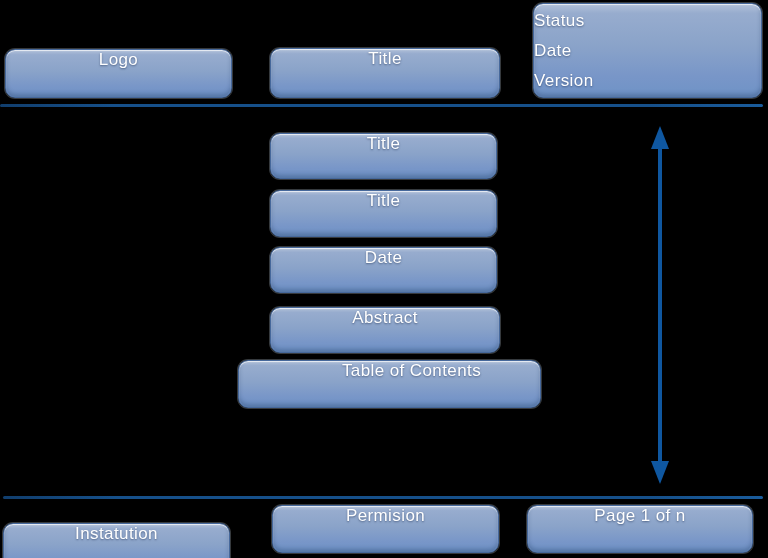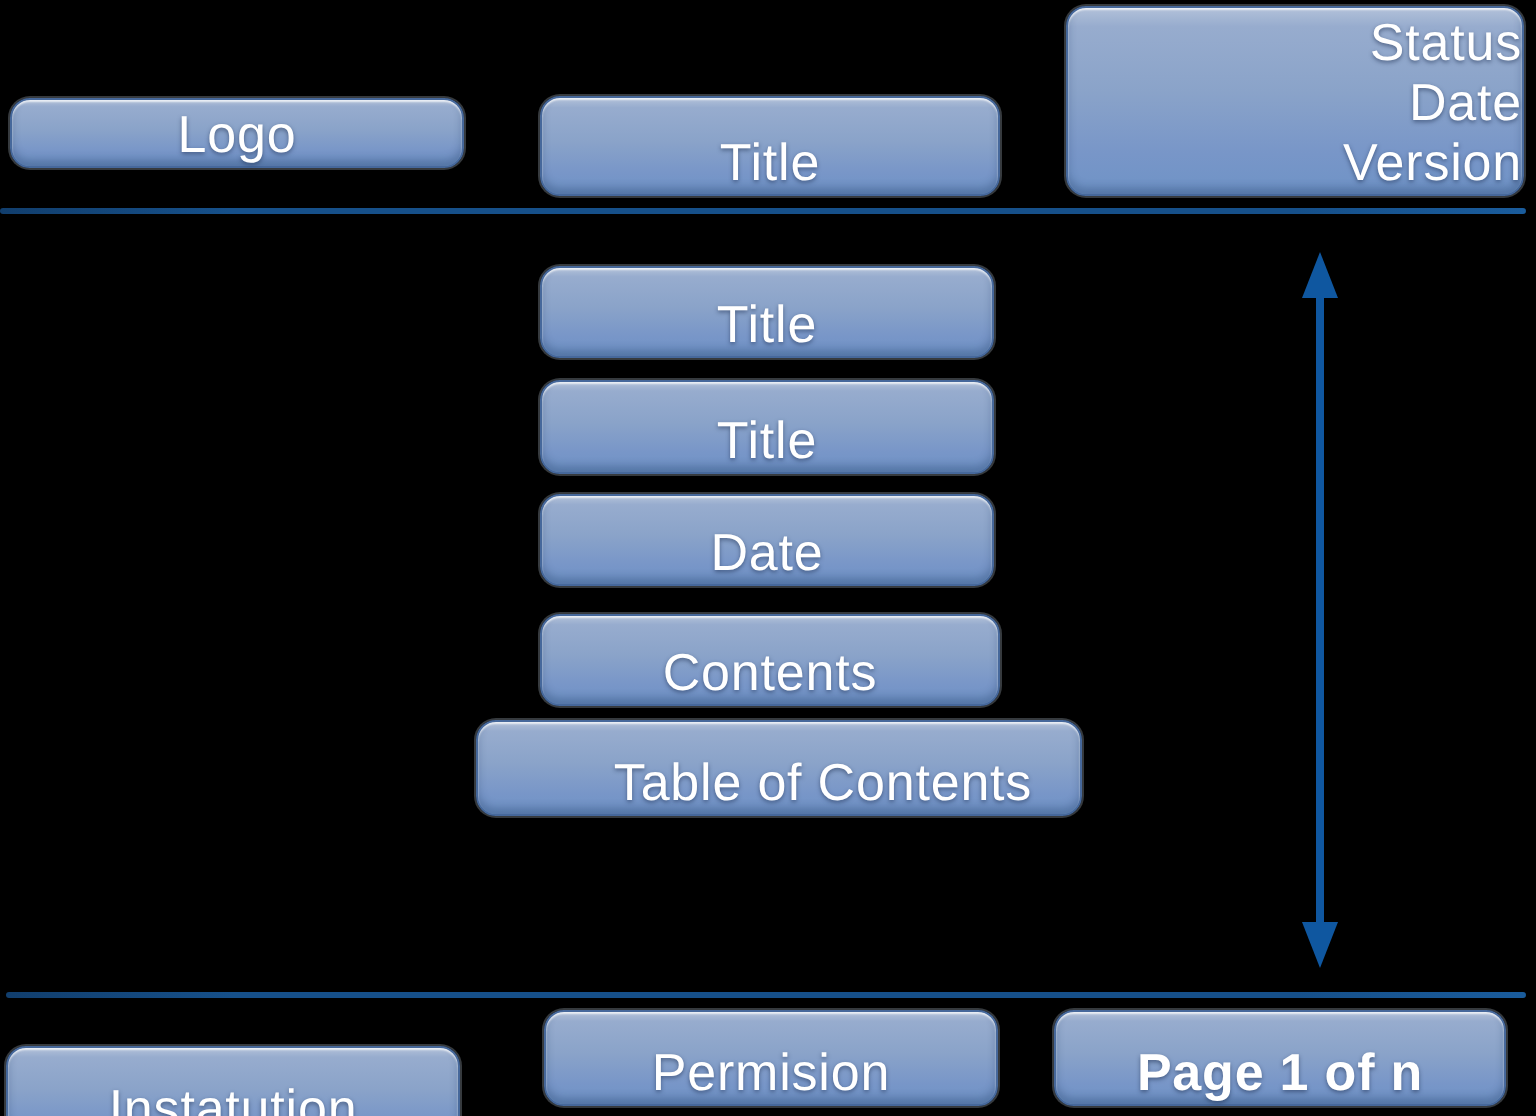--- a/index.html
+++ b/index.html
@@ -19,41 +19,41 @@
     border-radius: 10px;
     background: linear-gradient(180deg, #b2c1d9 0%, #97acce 10%, #8aa3c9 45%, #7896c8 78%, #6f93c6 100%);
     border: 1px solid #46689b;
     box-shadow:
       0 0 0 1px rgba(195, 207, 224, 0.28),
       inset 0 1px 1px rgba(255, 255, 255, 0.75),
       inset 0 -3px 4px rgba(21, 45, 85, 0.30),
       0 3px 6px rgba(0, 0, 0, 0.85);
     color: #ffffff;
     display: flex;
-    align-items: flex-end;
+    align-items: flex-start;
     justify-content: center;
     text-align: center;
-    font-size: 26px;
+    font-size: 17px;
     letter-spacing: 0.4px;
     text-shadow: 0 1px 2px rgba(25, 42, 75, 0.55);
   }
 
   
-  #box-logo        { left: 5px;   top: 49px;  width: 227px; height: 35px; }
+  #box-logo        { left: 5px;   top: 49px;  width: 227px; height: 49px; }
   #box-title-top   { left: 270px; top: 48px;  width: 230px; height: 50px; }
   #box-status      { left: 533px; top: 3px;   width: 229px; height: 95px;
                      flex-direction: column; line-height: 30px; }
   #box-title       { left: 270px; top: 133px; width: 227px; height: 46px; }
   #box-author      { left: 270px; top: 190px; width: 227px; height: 47px; }
   #box-date        { left: 270px; top: 247px; width: 227px; height: 46px; }
   #box-abstract    { left: 270px; top: 307px; width: 230px; height: 46px; }
   #box-toc         { left: 238px; top: 360px; width: 303px; height: 48px; padding-left: 44px; }
   #box-institution { left: 3px;   top: 523px; width: 227px; height: 48px; }
   #box-permission  { left: 272px; top: 505px; width: 227px; height: 48px; }
-  #box-page        { left: 527px; top: 505px; width: 226px; height: 48px; font-weight: bold; }
+  #box-page        { left: 527px; top: 505px; width: 226px; height: 48px; }
 
   
   .hline {
     position: absolute;
     height: 3px;
     background: linear-gradient(90deg, #113e6d 0%, #16508a 15%, #16508a 85%, #1a5c9c 100%);
     border-radius: 2px;
   }
   #line-top    { left: 0;   top: 104px; width: 763px; }
   #line-bottom { left: 3px; top: 496px; width: 760px; }
@@ -94,21 +94,21 @@
   <div class="box" id="box-title">
     <span>Title</span>
   </div>
   <div class="box" id="box-author">
     <span>Title</span>
   </div>
   <div class="box" id="box-date">
     <span>Date</span>
   </div>
   <div class="box" id="box-abstract">
-    <span>Contents</span>
+    <span>Abstract</span>
   </div>
   <div class="box" id="box-toc">
     <span>Table of Contents</span>
   </div>
 
   <div class="varrow">
     <div class="head up"></div>
     <div class="shaft"></div>
     <div class="head down"></div>
   </div>

